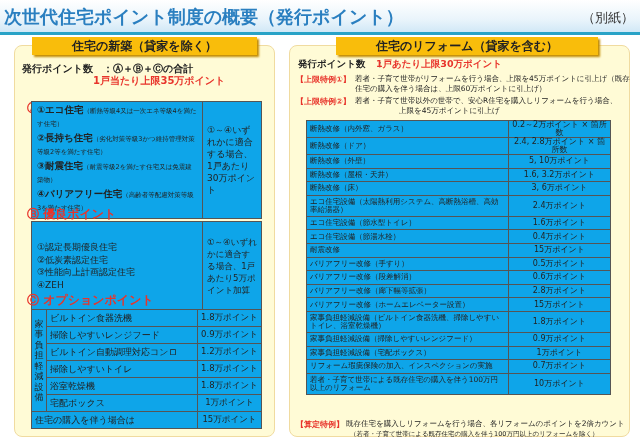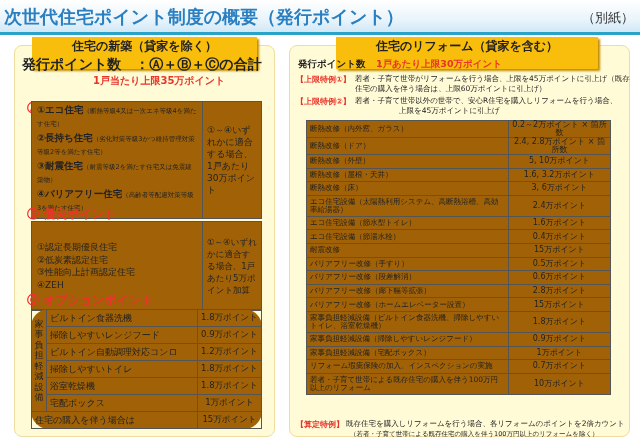--- a/index.html
+++ b/index.html
@@ -4,57 +4,57 @@
 <style>
   html,body{margin:0;padding:0;}
   body{width:640px;height:444px;overflow:hidden;background:#fff;font-family:"DejaVu Sans","Liberation Sans",sans-serif;color:#222;position:relative;}
   .titlebar{position:absolute;left:0;top:0;width:640px;height:33px;background:linear-gradient(#ffffff 0%,#e9f4fb 60%,#cfe7f6 100%);}
   .titlebar .title{position:absolute;left:4px;top:5px;font-size:18px;font-weight:bold;color:#2a7fc0;letter-spacing:0px;white-space:nowrap;}
   .titlebar .annex{position:absolute;right:6px;top:9px;font-size:13px;color:#333;}
   .rule{position:absolute;left:0;top:32px;width:640px;height:3px;background:#29a3c7;}
   .panel{position:absolute;background:#fffbd6;border:1px solid #f0dba0;border-radius:8px;}
   .panel.left{left:14px;top:45px;width:259px;height:390px;}
   .panel.right{left:289px;top:45px;width:339px;height:390px;}
-  .tab{position:absolute;background:#f9bd0b;color:#222;font-weight:bold;font-size:12px;text-align:center;height:32px;line-height:18px;box-shadow:2px 2px 2px #c28b00;}
+  .tab{position:absolute;background:#f9bd0b;color:#222;font-weight:bold;font-size:12px;text-align:center;height:18px;line-height:18px;box-shadow:2px 2px 2px #c28b00;}
   .tab.l{left:32px;top:37px;width:225px;}
   .tab.r{left:336px;top:37px;width:262px;}
   .t{position:absolute;white-space:nowrap;font-size:9px;}
   .red{color:#e8342b;}
   .b{font-weight:bold;}
   .sec{position:absolute;font-size:12px;font-weight:bold;color:#e8342b;white-space:nowrap;}
-  table{border-collapse:collapse;background:#a16207;position:absolute;}
+  table{border-collapse:collapse;background:#0ea5e9;position:absolute;}
   td{border:1px solid #555;font-size:8px;padding:0 3px;vertical-align:middle;}
   .tblA{left:31px;top:101px;width:231px;height:106px;}
   .tblA td.items{width:160px;padding:2px 5px;}
   .tblA .it{font-size:9.5px;line-height:11px;margin-bottom:2px;}
   .tblA .it small{font-size:6.5px;}
   .tblA td.note{font-size:9px;line-height:12px;padding:2px 4px;border-radius:7px;}
   .tblB{left:31px;top:221px;width:231px;height:59px;}
   .tblB td.items{width:160px;padding:2px 5px;font-size:9px;line-height:12.5px;}
   .tblB td.note{font-size:8.5px;line-height:12px;padding:14px 4px;}
-  .tblC{left:31px;top:309px;width:231px;height:119px;border-radius:18px;}
+  .tblC{left:31px;top:309px;width:231px;height:119px;}
   .tblC td{height:16px;font-size:9px;}
   .tblC td.vert{width:14px;text-align:center;font-size:9px;line-height:10.5px;padding:0;}
   .tblC td.pt{text-align:center;width:57px;font-size:8.5px;}
   .tblR{left:306px;top:120px;width:305px;}
   .tblR td{height:12.6px;font-size:7.5px;line-height:8px;}
   .tblR td.pt{text-align:center;width:95px;font-size:8px;}
 </style>
 </head>
 <body>
 
 <div class="titlebar">
   <div class="title">次世代住宅ポイント制度の概要（発行ポイント）</div>
   <div class="annex">（別紙）</div>
 </div>
 <div class="rule"></div>
 
 <div class="panel left"></div>
 <div class="tab l">住宅の新築（貸家を除く）</div>
-<div class="t b" style="left:22px;top:56px;font-size:14px;">発行ポイント数　：Ⓐ＋Ⓑ＋Ⓒの合計</div>
+<div class="t b" style="left:22px;top:62px;font-size:10px;">発行ポイント数　：Ⓐ＋Ⓑ＋Ⓒの合計</div>
 <div class="t b red" style="left:93px;top:74px;font-size:10px;">1戸当たり上限35万ポイント</div>
 
 <div class="sec" style="left:27px;top:100px;">Ⓐ 標準ポイント</div>
 <table class="tblA">
   <tbody>
       <tr>
     <td class="items">
       <div class="it"><span class="b">①エコ住宅</span><small>（断熱等級4又は一次エネ等級4を満たす住宅）</small></div>
       <div class="it"><span class="b">②長持ち住宅</span><small>（劣化対策等級3かつ維持管理対策等級2等を満たす住宅）</small></div>
       <div class="it"><span class="b">③耐震住宅</span><small>（耐震等級2を満たす住宅又は免震建築物）</small></div>

